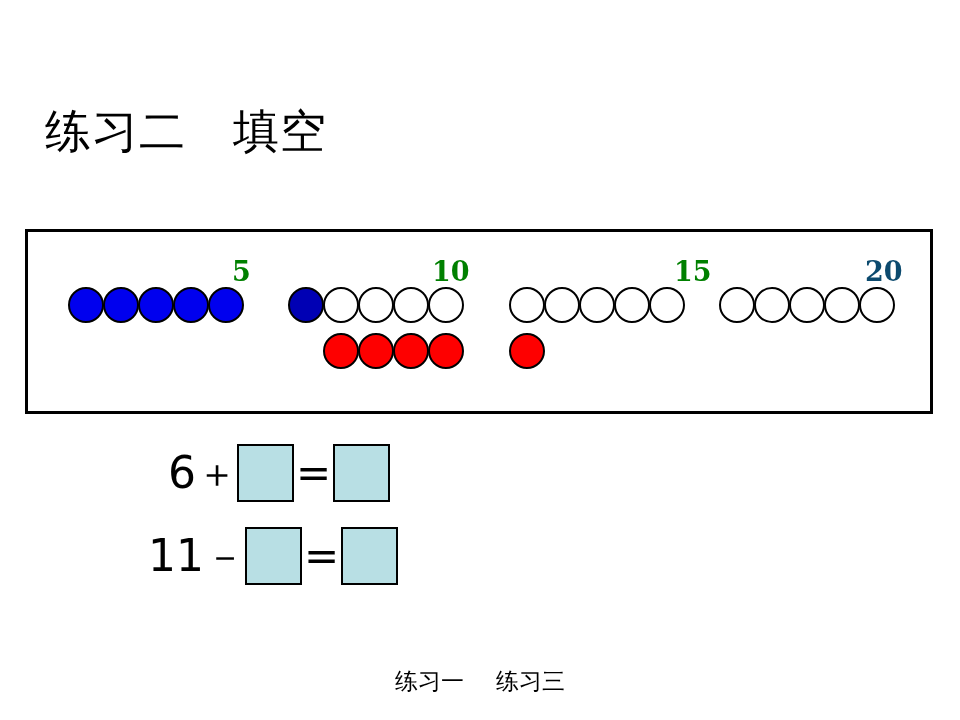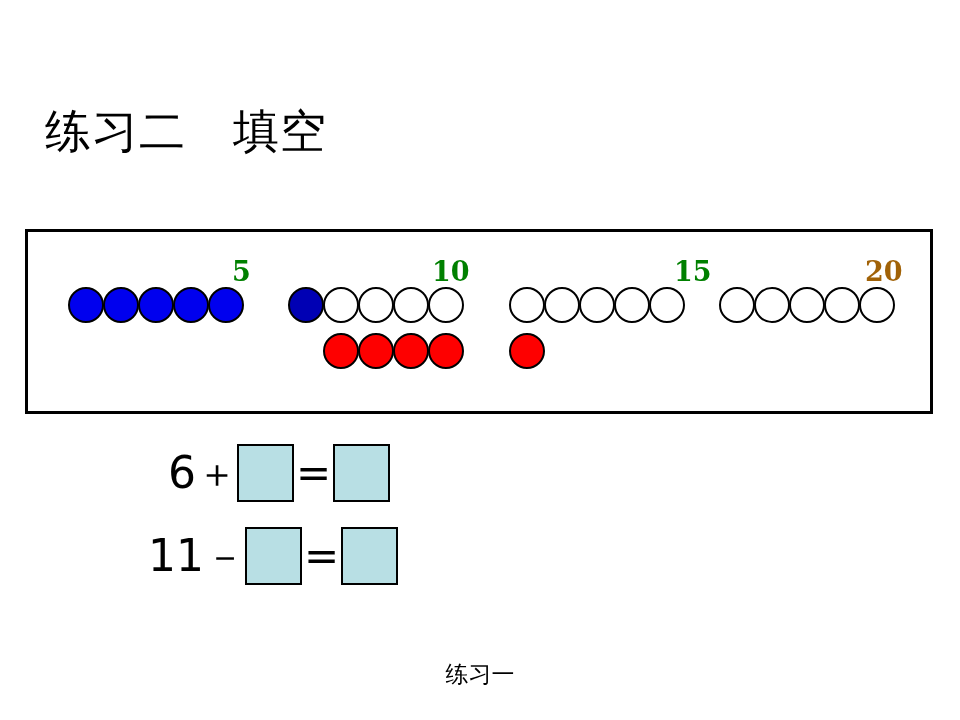--- a/index.html
+++ b/index.html
@@ -114,42 +114,43 @@
   #bottom-nav {
     position: absolute;
     left: 0;
     top: 659px;
     width: 960px;
     display: flex;
     justify-content: center;
     align-items: baseline;
   }
   .nav-item {
-    font-family: Liberation Sans, sans-serif;
+    font-family: Liberation Serif, serif;
     font-size: 23px;
     line-height: 30px;
     color: #000000;
     white-space: pre;
     padding: 0 16px;
     cursor: pointer;
+    margin-top: 8px;
   }
 </style>
 </head>
 <body>
 
 <div id="slide">
 
   <div id="title">练习二　填空</div>
 
   <div id="bead-frame">
     <div id="ticks">
         <div class="tick-label" style="left: 204px; top: 26px; color: rgb(0, 128, 0);">5</div>
         <div class="tick-label" style="left: 404px; top: 26px; color: rgb(0, 128, 0);">10</div>
         <div class="tick-label" style="left: 646px; top: 26px; color: rgb(0, 128, 0);">15</div>
-        <div class="tick-label" style="left: 837px; top: 26px; color: #a16207;">20</div>
+        <div class="tick-label" style="left: 837px; top: 26px; color: #0c4a6e;">20</div>
       </div>
     <div id="beads-top">
         <div class="bead blue" style="left: 40px; top: 55px;"></div>
         <div class="bead blue" style="left: 75px; top: 55px;"></div>
         <div class="bead blue" style="left: 110px; top: 55px;"></div>
         <div class="bead blue" style="left: 145px; top: 55px;"></div>
         <div class="bead blue" style="left: 180px; top: 55px;"></div>
         <div class="bead dblue" style="left: 260px; top: 55px;"></div>
         <div class="bead white" style="left: 295px; top: 55px;"></div>
         <div class="bead white" style="left: 330px; top: 55px;"></div>
@@ -186,15 +187,16 @@
   <div class="equation" id="eq-1" style="left:148px; top:527px;text-align:center;">
     <span class="eq-num">11</span>
     <span class="eq-op">－</span>
     <span class="answer-box"></span>
     <span class="eq-eq">=</span>
     <span class="answer-box"></span>
   </div>
 
   <div id="bottom-nav">
       <div class="nav-item">练习一</div>
+      <div class="nav-item">练习三</div>
     </div>
 
 </div>
 
 </body></html>

